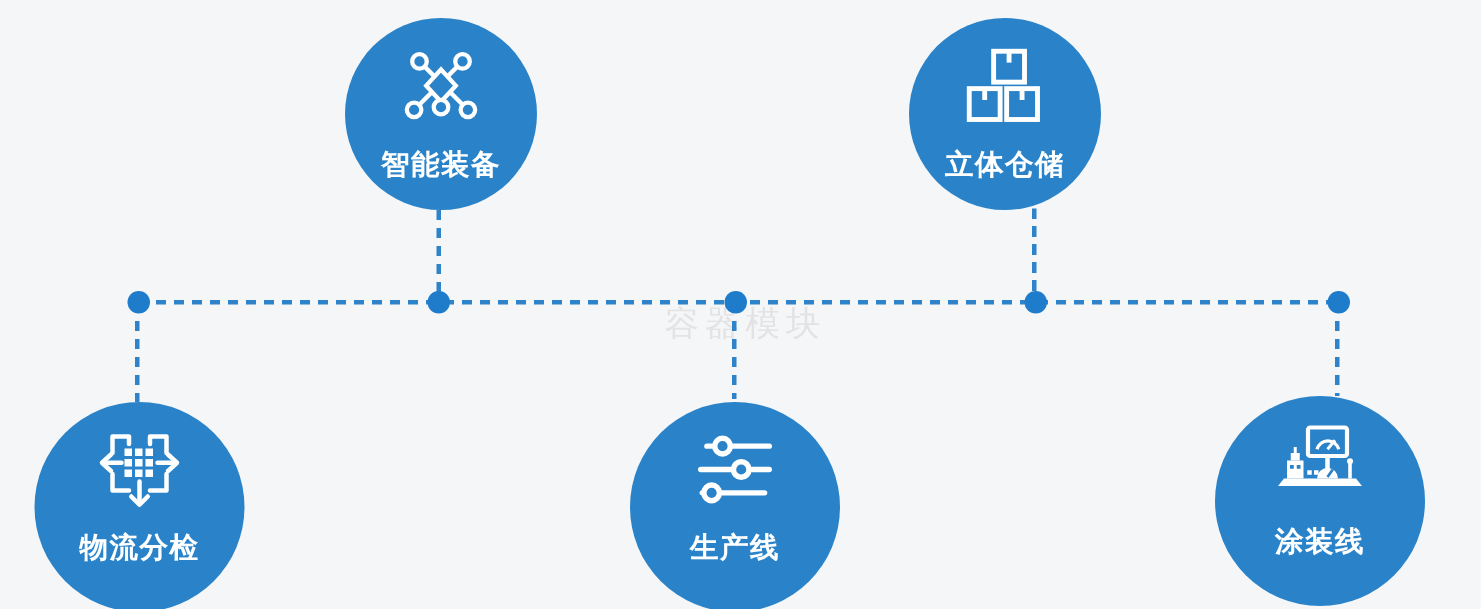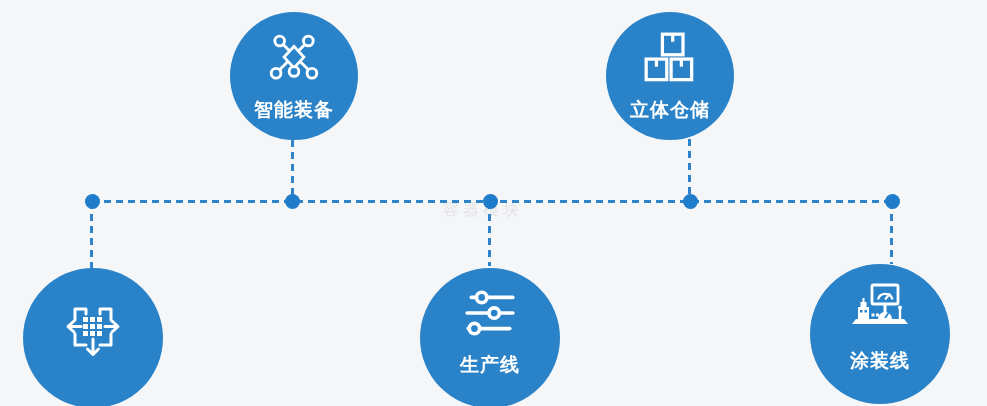--- a/index.html
+++ b/index.html
@@ -11,21 +11,21 @@
     height: 406px;
     background: #f5f6f7;
     overflow: hidden;
   }
 
   
   .watermark {
     position: absolute;
     left: 443px;
     top: 200px;
-    font-size: 16px;
+    font-size: 23px;
     letter-spacing: 4px;
     color: #e3e3e6;
     font-weight: normal;
     user-select: none;
     z-index: 1;
   }
 
   
   .h-dash {
     position: absolute;
@@ -169,20 +169,21 @@
             <rect x="32" y="30" width="5" height="5"></rect>
         </g>
         <line x1="16" y1="25.5" x2="4" y2="25.5"></line>
         <polyline points="9,20 3,25.5 9,31"></polyline>
         <line x1="40" y1="25.5" x2="52" y2="25.5"></line>
         <polyline points="47,20 53,25.5 47,31"></polyline>
         <line x1="28" y1="38" x2="28" y2="52"></line>
         <polyline points="22.5,48 28,53.5 33.5,48"></polyline>
       </svg>
     </div>
+    <div class="label">物流分检</div>
   </div>
 
   <div class="node node-bottom node-prod">
     <div class="icon-wrap">
       <svg width="54" height="48" viewBox="0 0 52 46" fill="none" stroke="#ffffff" stroke-width="3.5" stroke-linecap="round">
         <line x1="8" y1="8" x2="48" y2="8"></line>
         <circle cx="18" cy="8" r="5" fill="#2a83c9"></circle>
         <line x1="4" y1="23" x2="48" y2="23"></line>
         <circle cx="30" cy="23" r="5" fill="#2a83c9"></circle>
         <line x1="5" y1="38" x2="45" y2="38"></line>

